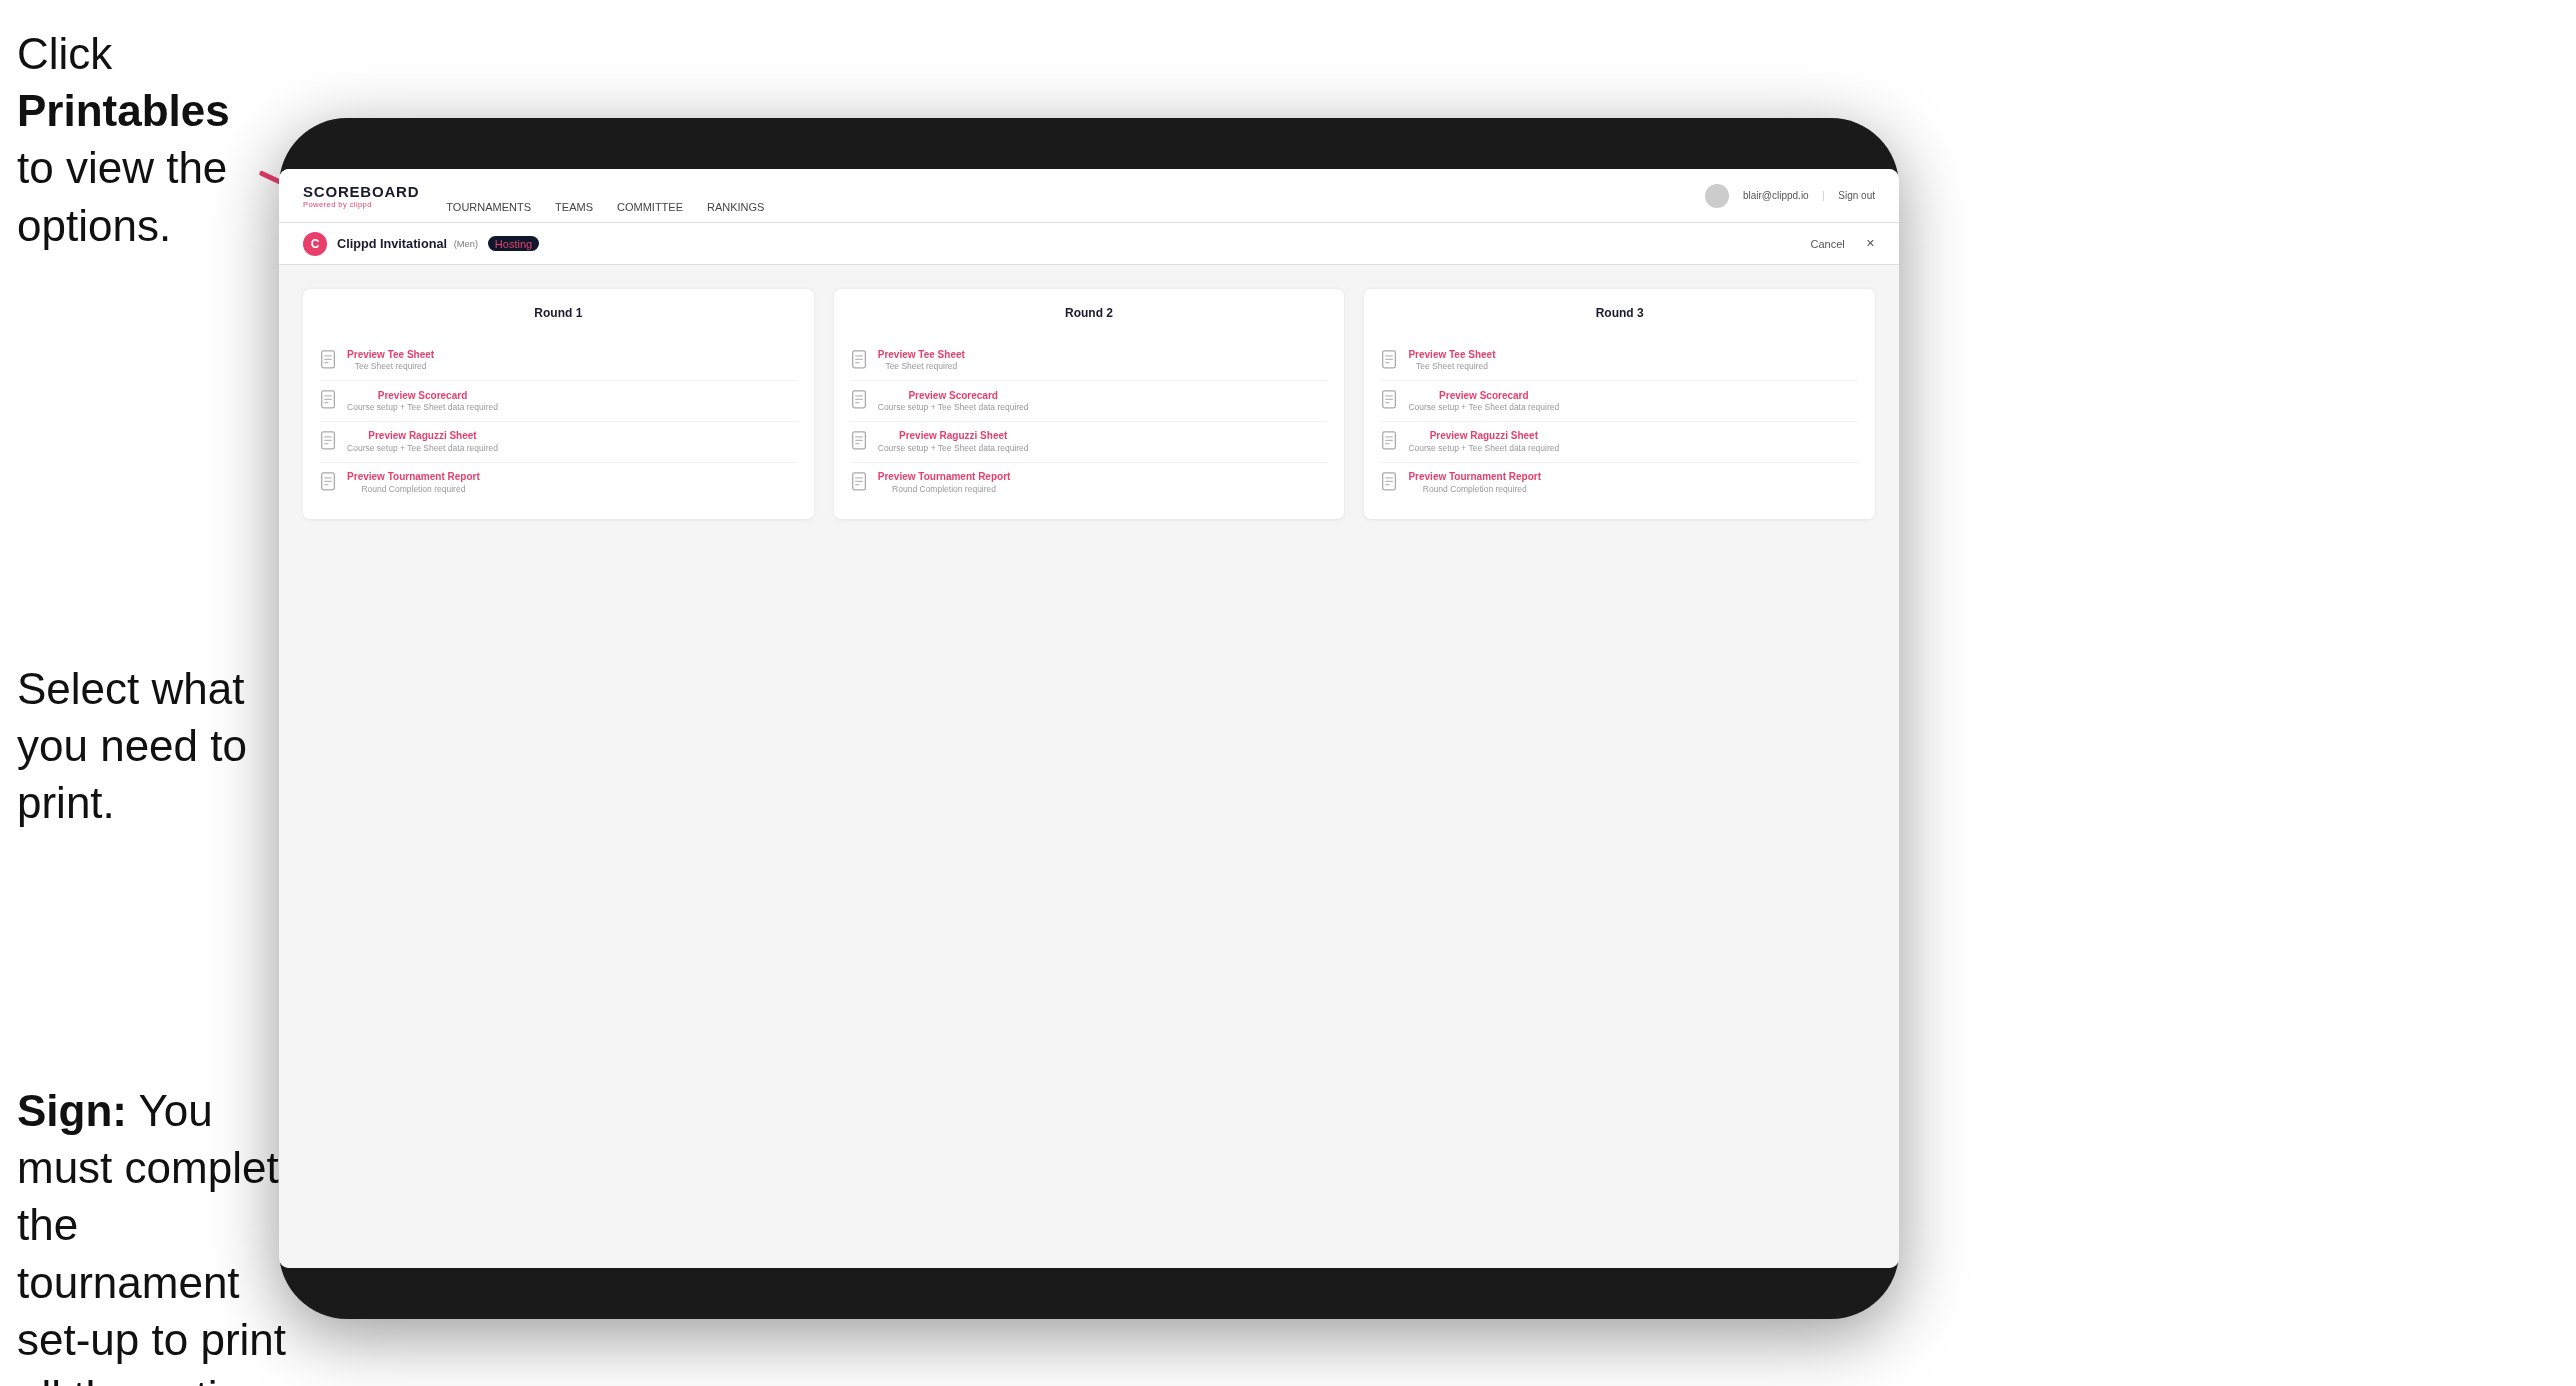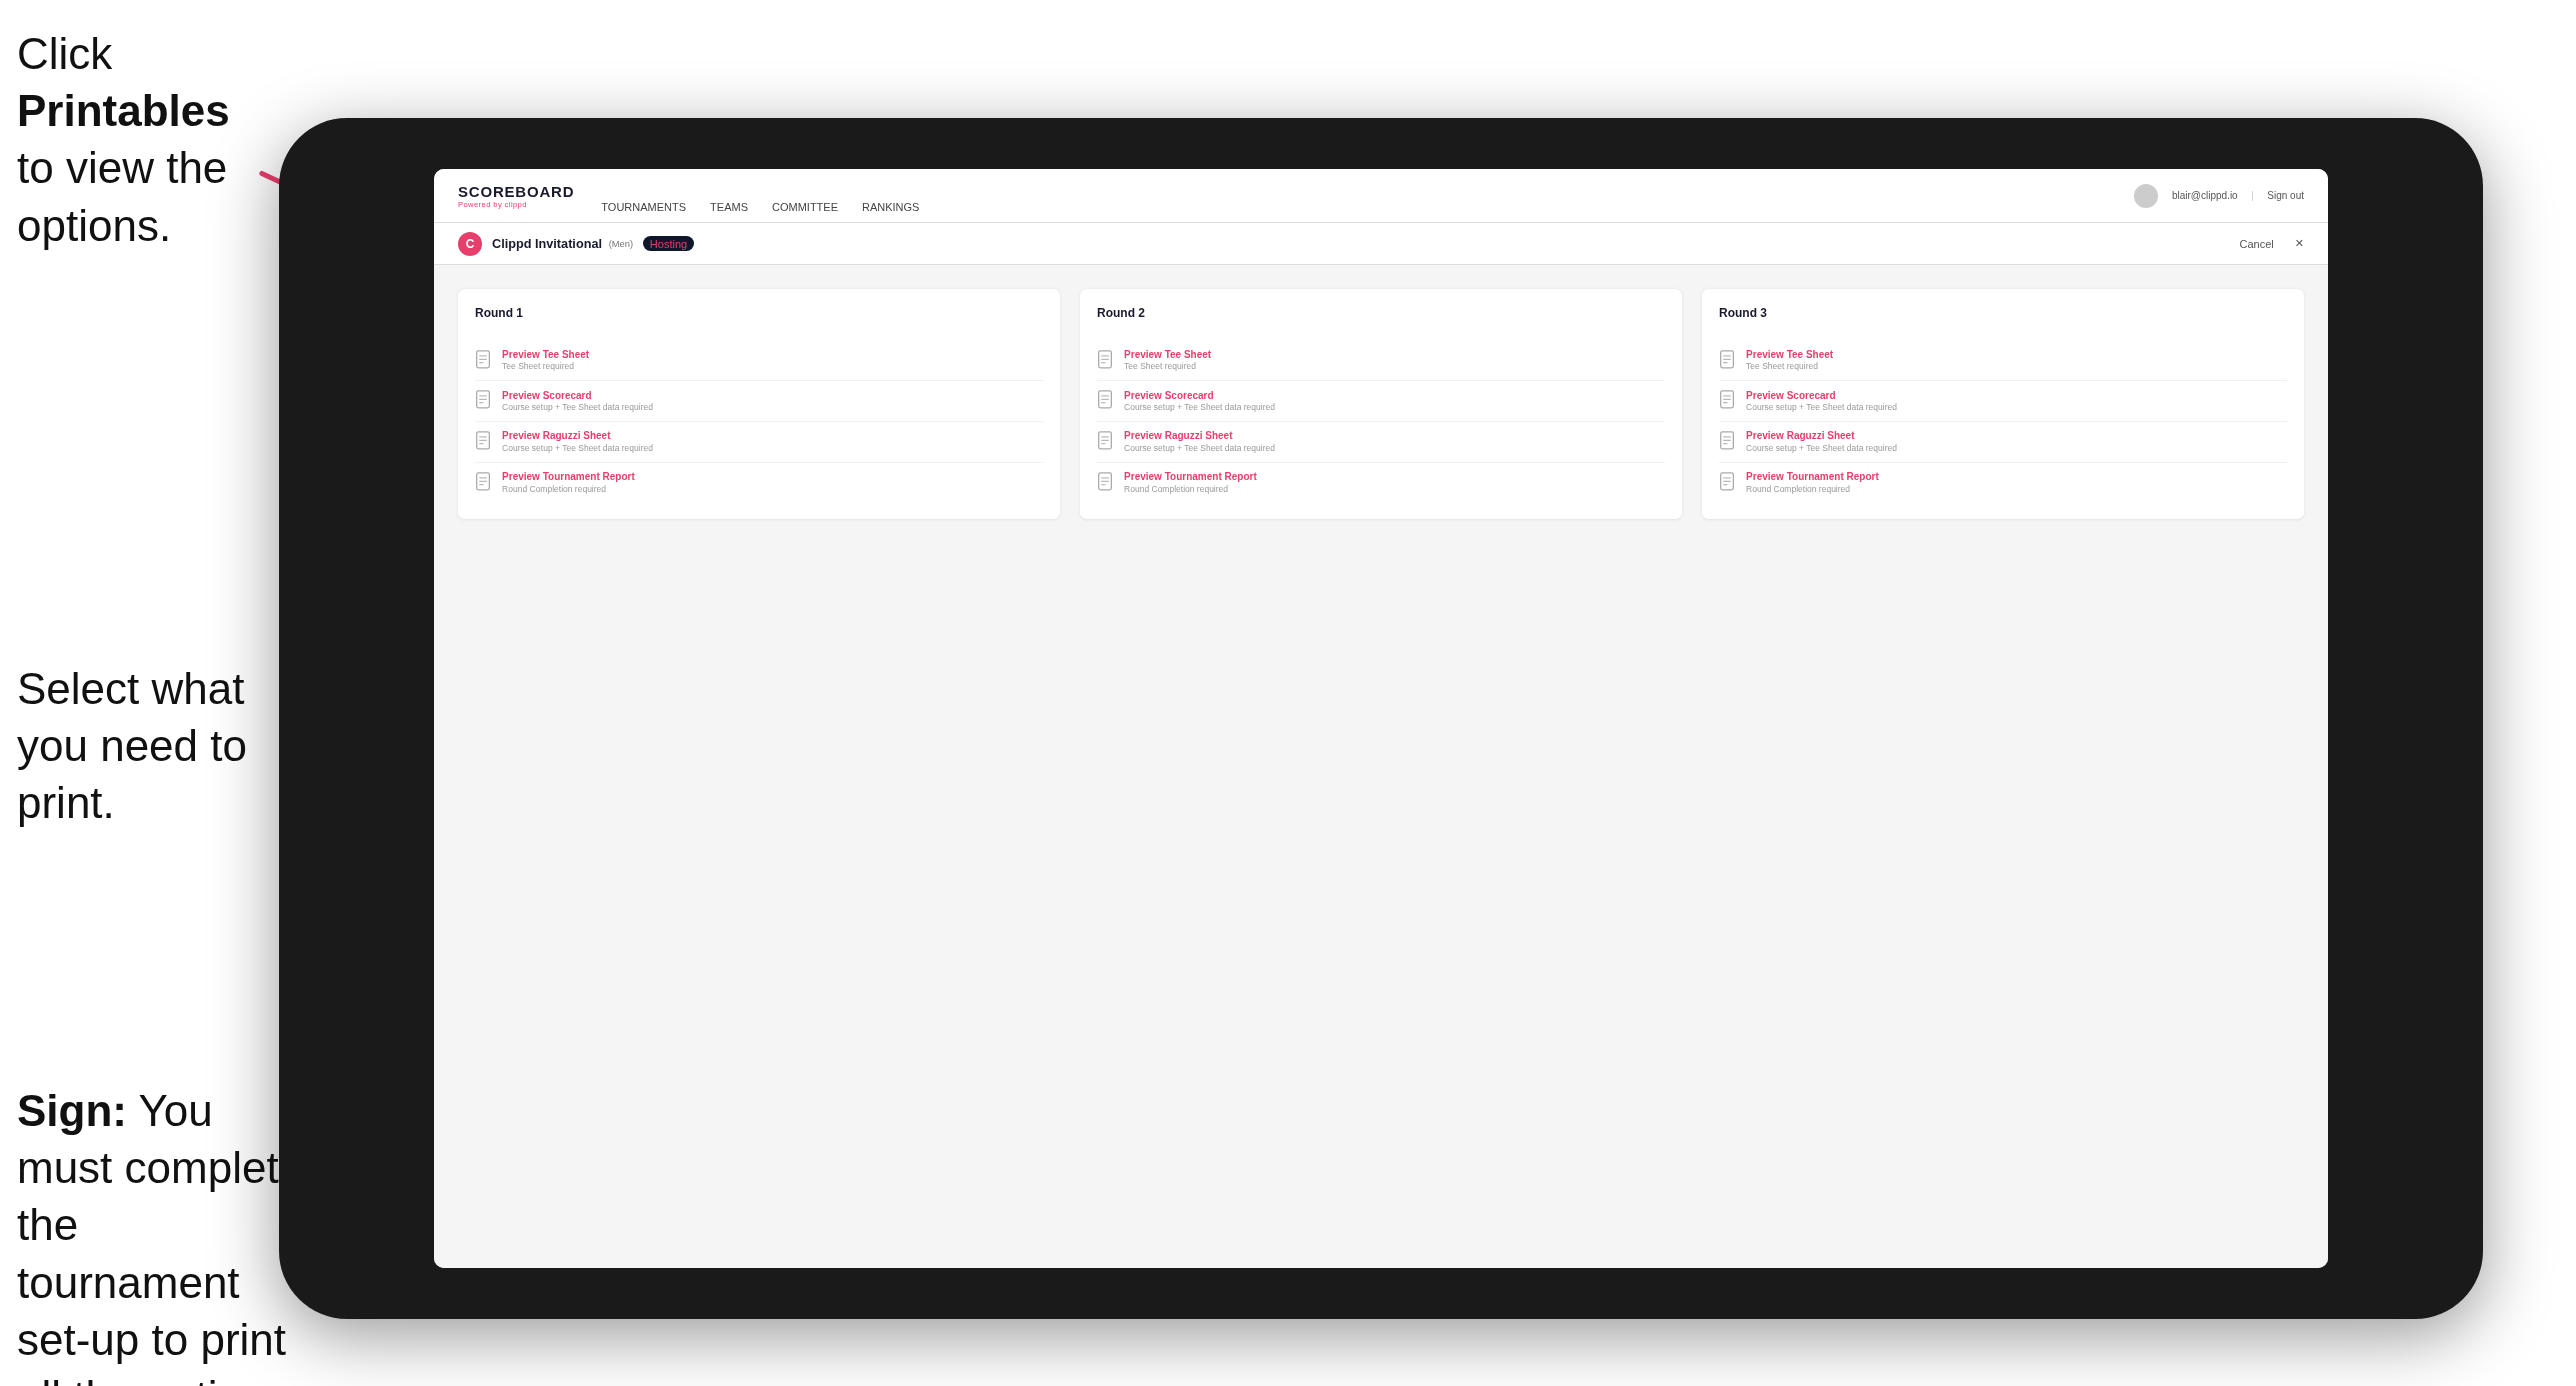--- a/index.html
+++ b/index.html
@@ -59,21 +59,21 @@
       left: 275px;
       width: 135px;
       height: 135px;
     }
 
     
     .tablet-frame {
       position: absolute;
       top: 118px;
       left: 279px;
-      width: 2204px;
+      width: 1620px;
       height: 1201px;
       background: #1a1a1a;
       border-radius: 68px;
       box-shadow: 0 17px 68px rgba(0,0,0,0.4);
       display: flex;
       align-items: center;
       justify-content: center;
     }
 
     
@@ -229,20 +229,21 @@
       background: #f5f5f5;
       padding: 24px 24px;
       overflow-y: auto;
     }
 
     
     .rounds-grid {
       display: grid;
       grid-template-columns: 1fr 1fr 1fr;
       gap: 20px;
+      text-align: center;
     }
 
     .round-section {
       background: #ffffff;
       border-radius: 6.8px;
       padding: 17px;
       box-shadow: 0 0.8px 3.4px rgba(0,0,0,0.08);
     }
     .round-title {
       font-size: 12px;

